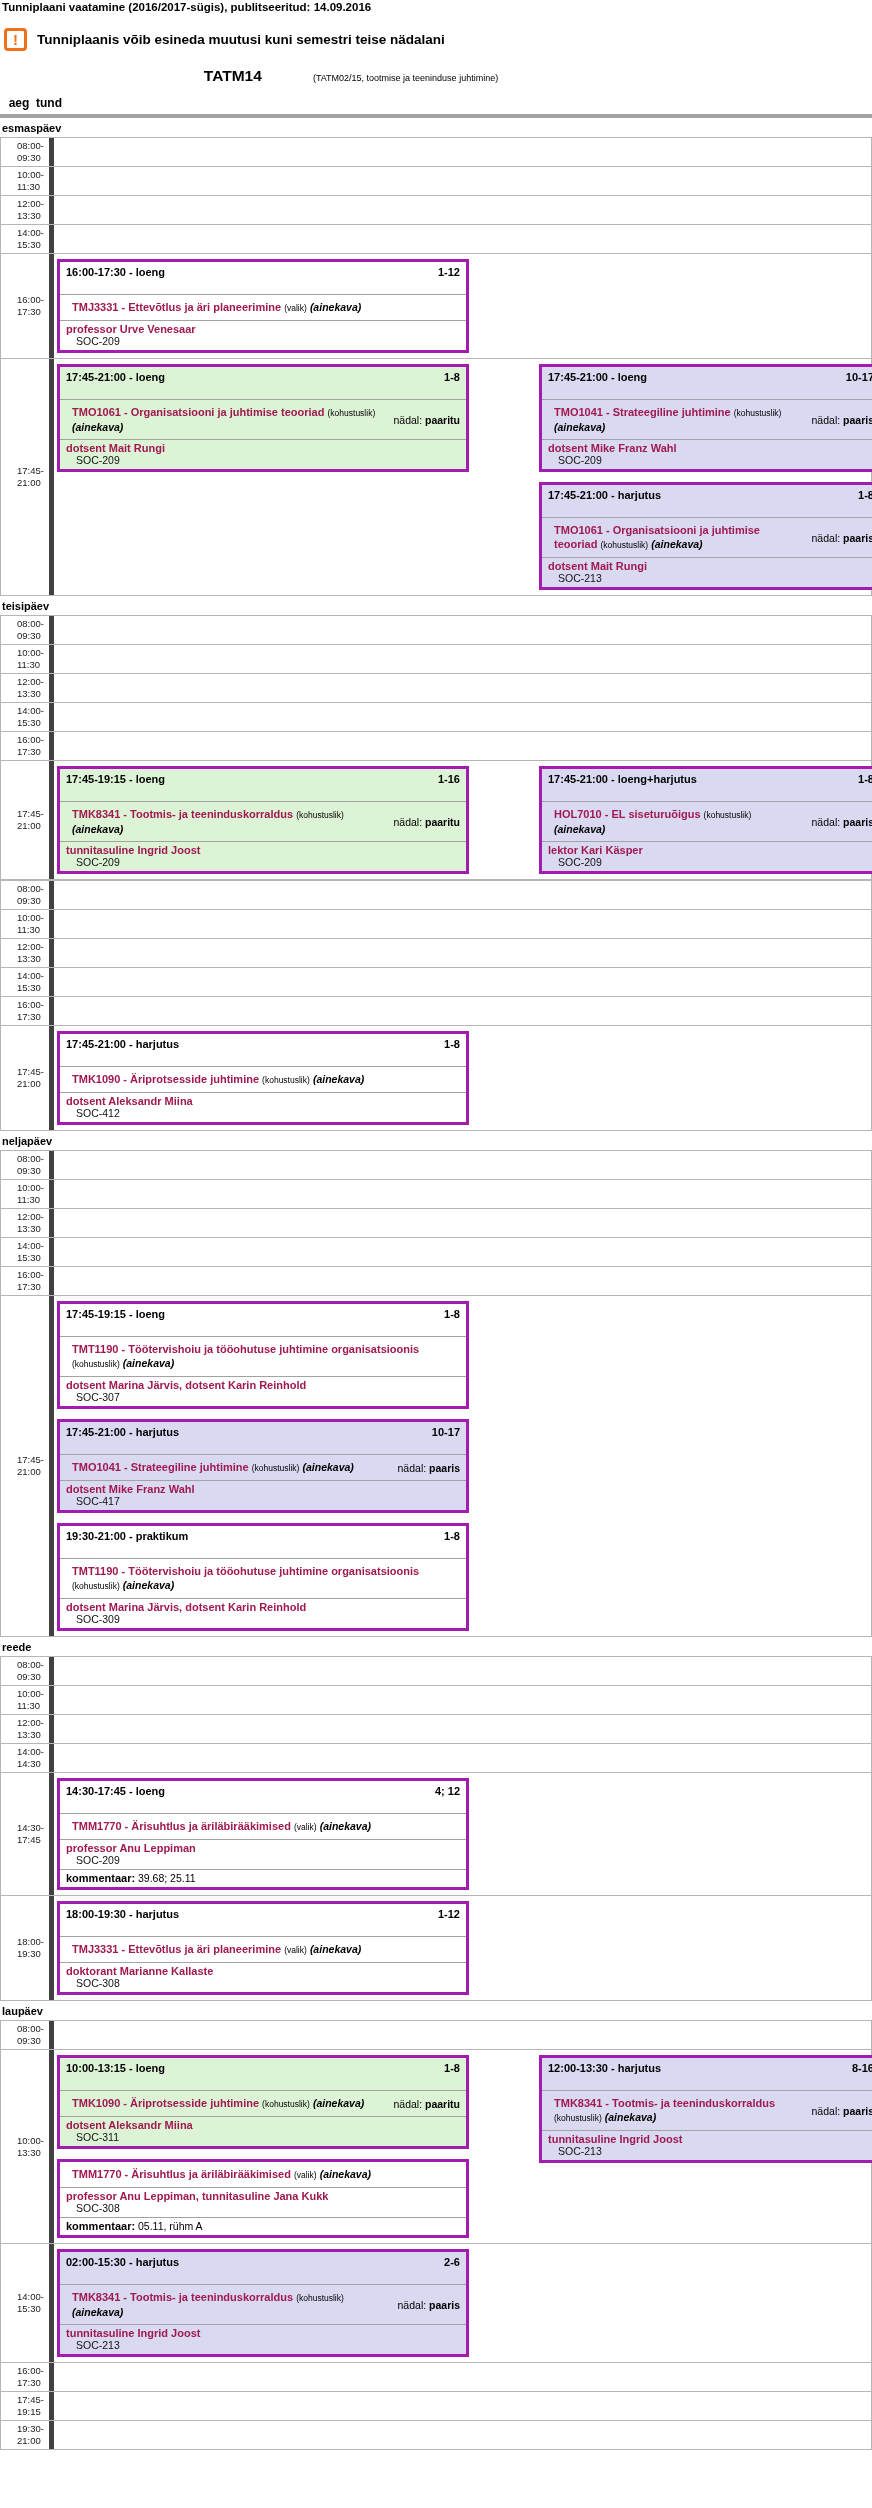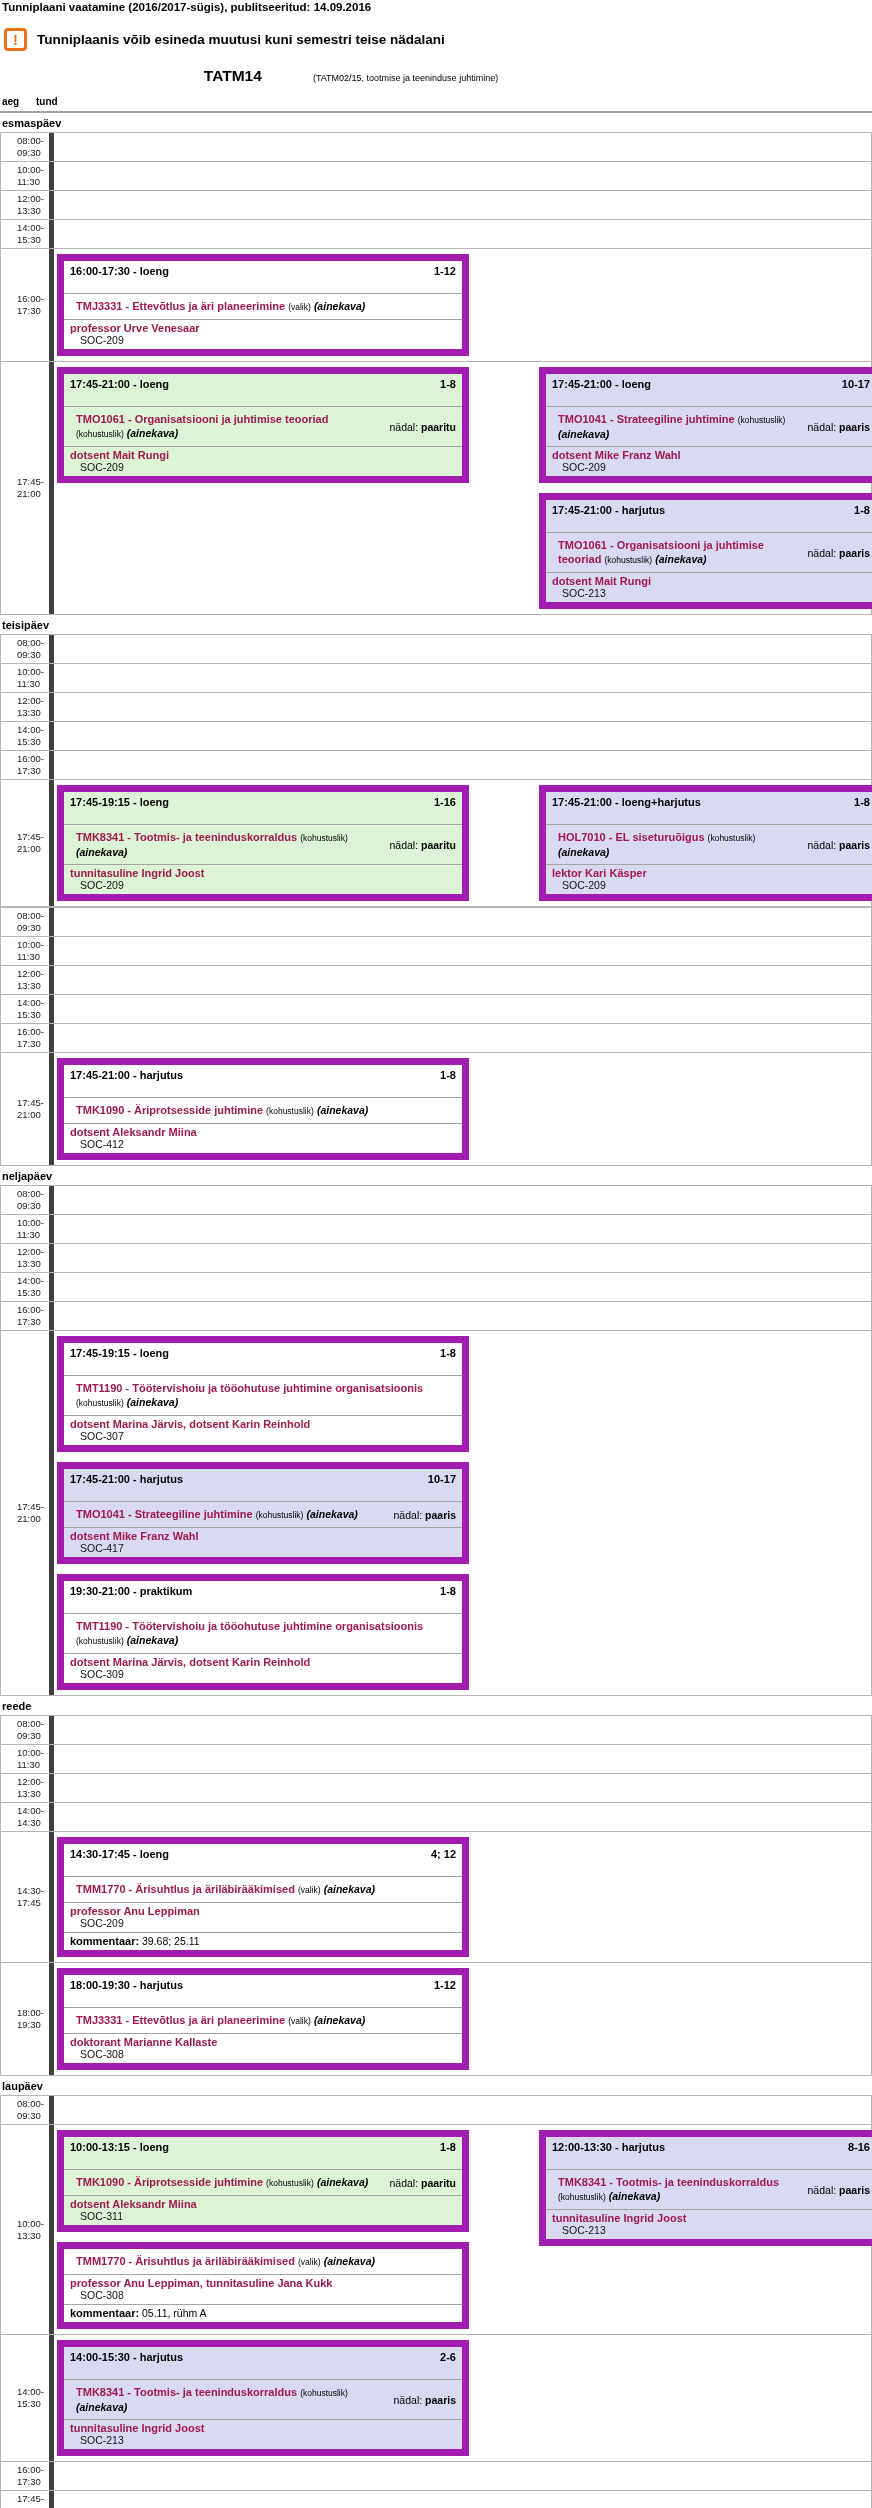--- a/index.html
+++ b/index.html
@@ -12,39 +12,39 @@
   .warning { display:flex; align-items:center; gap:10px; margin:15px 2px 2px 4px; }
   .warning-icon {
     width:17px; height:17px; border:3px solid #ef7018; border-radius:4px;
     color:#ef7018; font-weight:bold; font-size:15px; line-height:17px;
     text-align:center; flex:0 0 auto;
   }
   .warning-text { font-weight:bold; font-size:13.5px; }
   .main-title { text-align:center; padding:14px 170px 8px 0; }
   .group-code { font-weight:bold; font-size:15.5px; }
   .group-subtitle { font-size:9px;padding-left:48px; }
-  .schedule-header { display:flex; font-weight:bold; font-size:10px; padding:3px 0 4px 0; border-bottom:2px solid #a3a3a3; }
+  .schedule-header { display:flex; font-weight:bold; font-size:12px; padding:3px 0 4px 0; border-bottom:4px solid #a3a3a3;text-align:center; }
   .schedule-header .aeg-col { width:34px; padding-left:2px; }
   .day-name { font-weight:bold; font-size:11px; padding:4px 2px 3px 2px; }
   .grid { border-top:1px solid #b5b5b5; }
   .grid-row {
     display:flex; min-height:29px;
     border-bottom:1px solid #b5b5b5; border-left:1px solid #b5b5b5; border-right:1px solid #b5b5b5;
     box-sizing:border-box;
   }
   .time-cell {
     width:31px; min-width:31px; padding:2px 1px 2px 16px;
     font-size:9.5px; line-height:12px; color:#1a1a1a;
     white-space:pre-line; display:flex; align-items:center;
     border-right:5px solid #404040;
   }
   .content-cell { flex:1; display:flex; align-items:flex-start; padding:5px 6px 5px 3px; }
   .col-left { width:412px; flex:0 0 auto; }
   .col-right { width:344px; flex:0 0 auto; margin-left:70px; }
-  .block { border:7px solid #a21caf; background:#fff; margin-bottom:10px; }
+  .block { border:3px solid #a21caf; background:#fff; margin-bottom:10px; }
   .block:last-child { margin-bottom:0; }
   .block.green { background:#ddf3d6; }
   .block.purple { background:#d9d9f2; }
   .b-header {
     display:flex; justify-content:space-between; align-items:flex-start;
     font-weight:bold; font-size:11px; padding:4px 6px 16px 6px;
     border-bottom:1px solid #a3a3a3;
   }
   .b-course {
     display:flex; justify-content:space-between; align-items:center;
@@ -578,21 +578,21 @@
             </div>
           </div>
         </div>
         <div class="grid-row">
           <div class="time-cell">14:00-
 15:30</div>
           <div class="content-cell">
             <div class="col-left">
               <div class="block purple">
                 <div class="b-header">
-                  <span class="b-time">14:00-15:30 -  harjutus</span>
+                  <span class="b-time">02:00-15:30 -  harjutus</span>
                   <span class="b-weeks">2-6</span>
                 </div>
                 <div class="b-course">
                   <div class="b-course-text"><span class="course-link">TMK8341 - Tootmis- ja teeninduskorraldus</span> <span class="req">(kohustuslik)</span> <span class="ainekava">(ainekava)</span></div>
                   <span class="b-parity"><span class="parity-label">nädal:</span> <b class="parity-value">paaris</b></span>
                 </div>
                 <div class="b-lect">
                   <span class="lect">tunnitasuline Ingrid Joost</span>
                   <span class="room">SOC-213</span>
                 </div>

